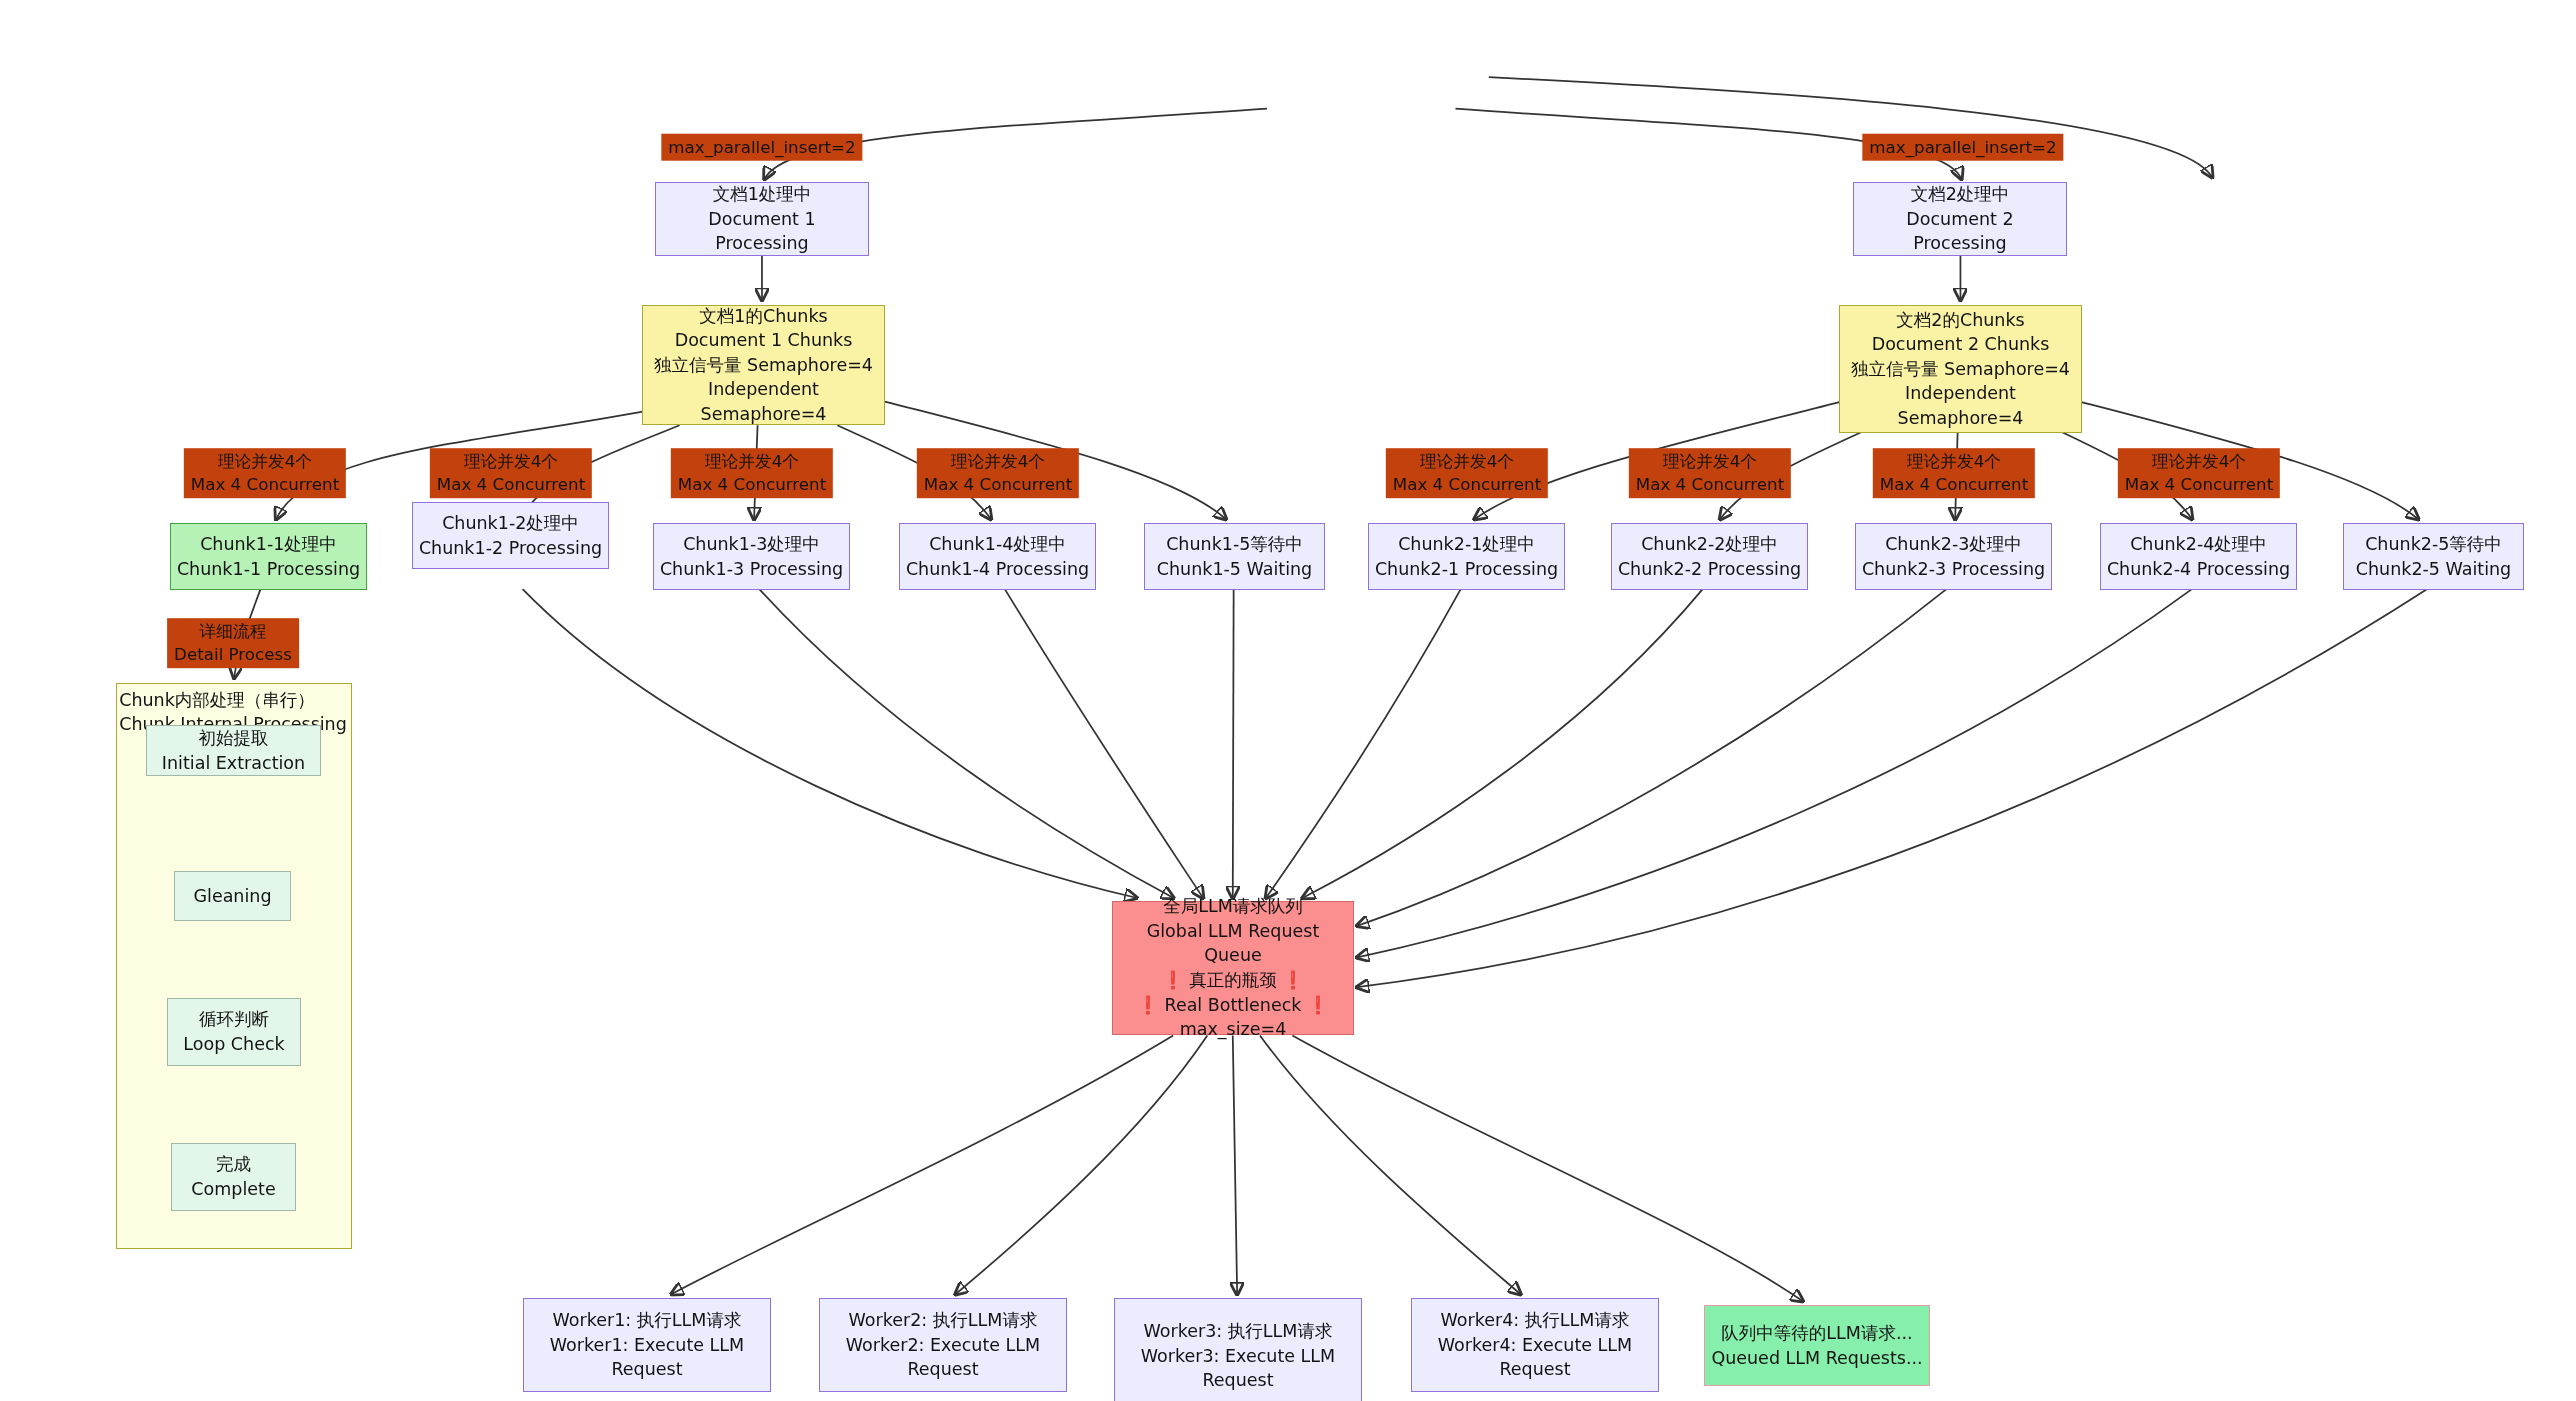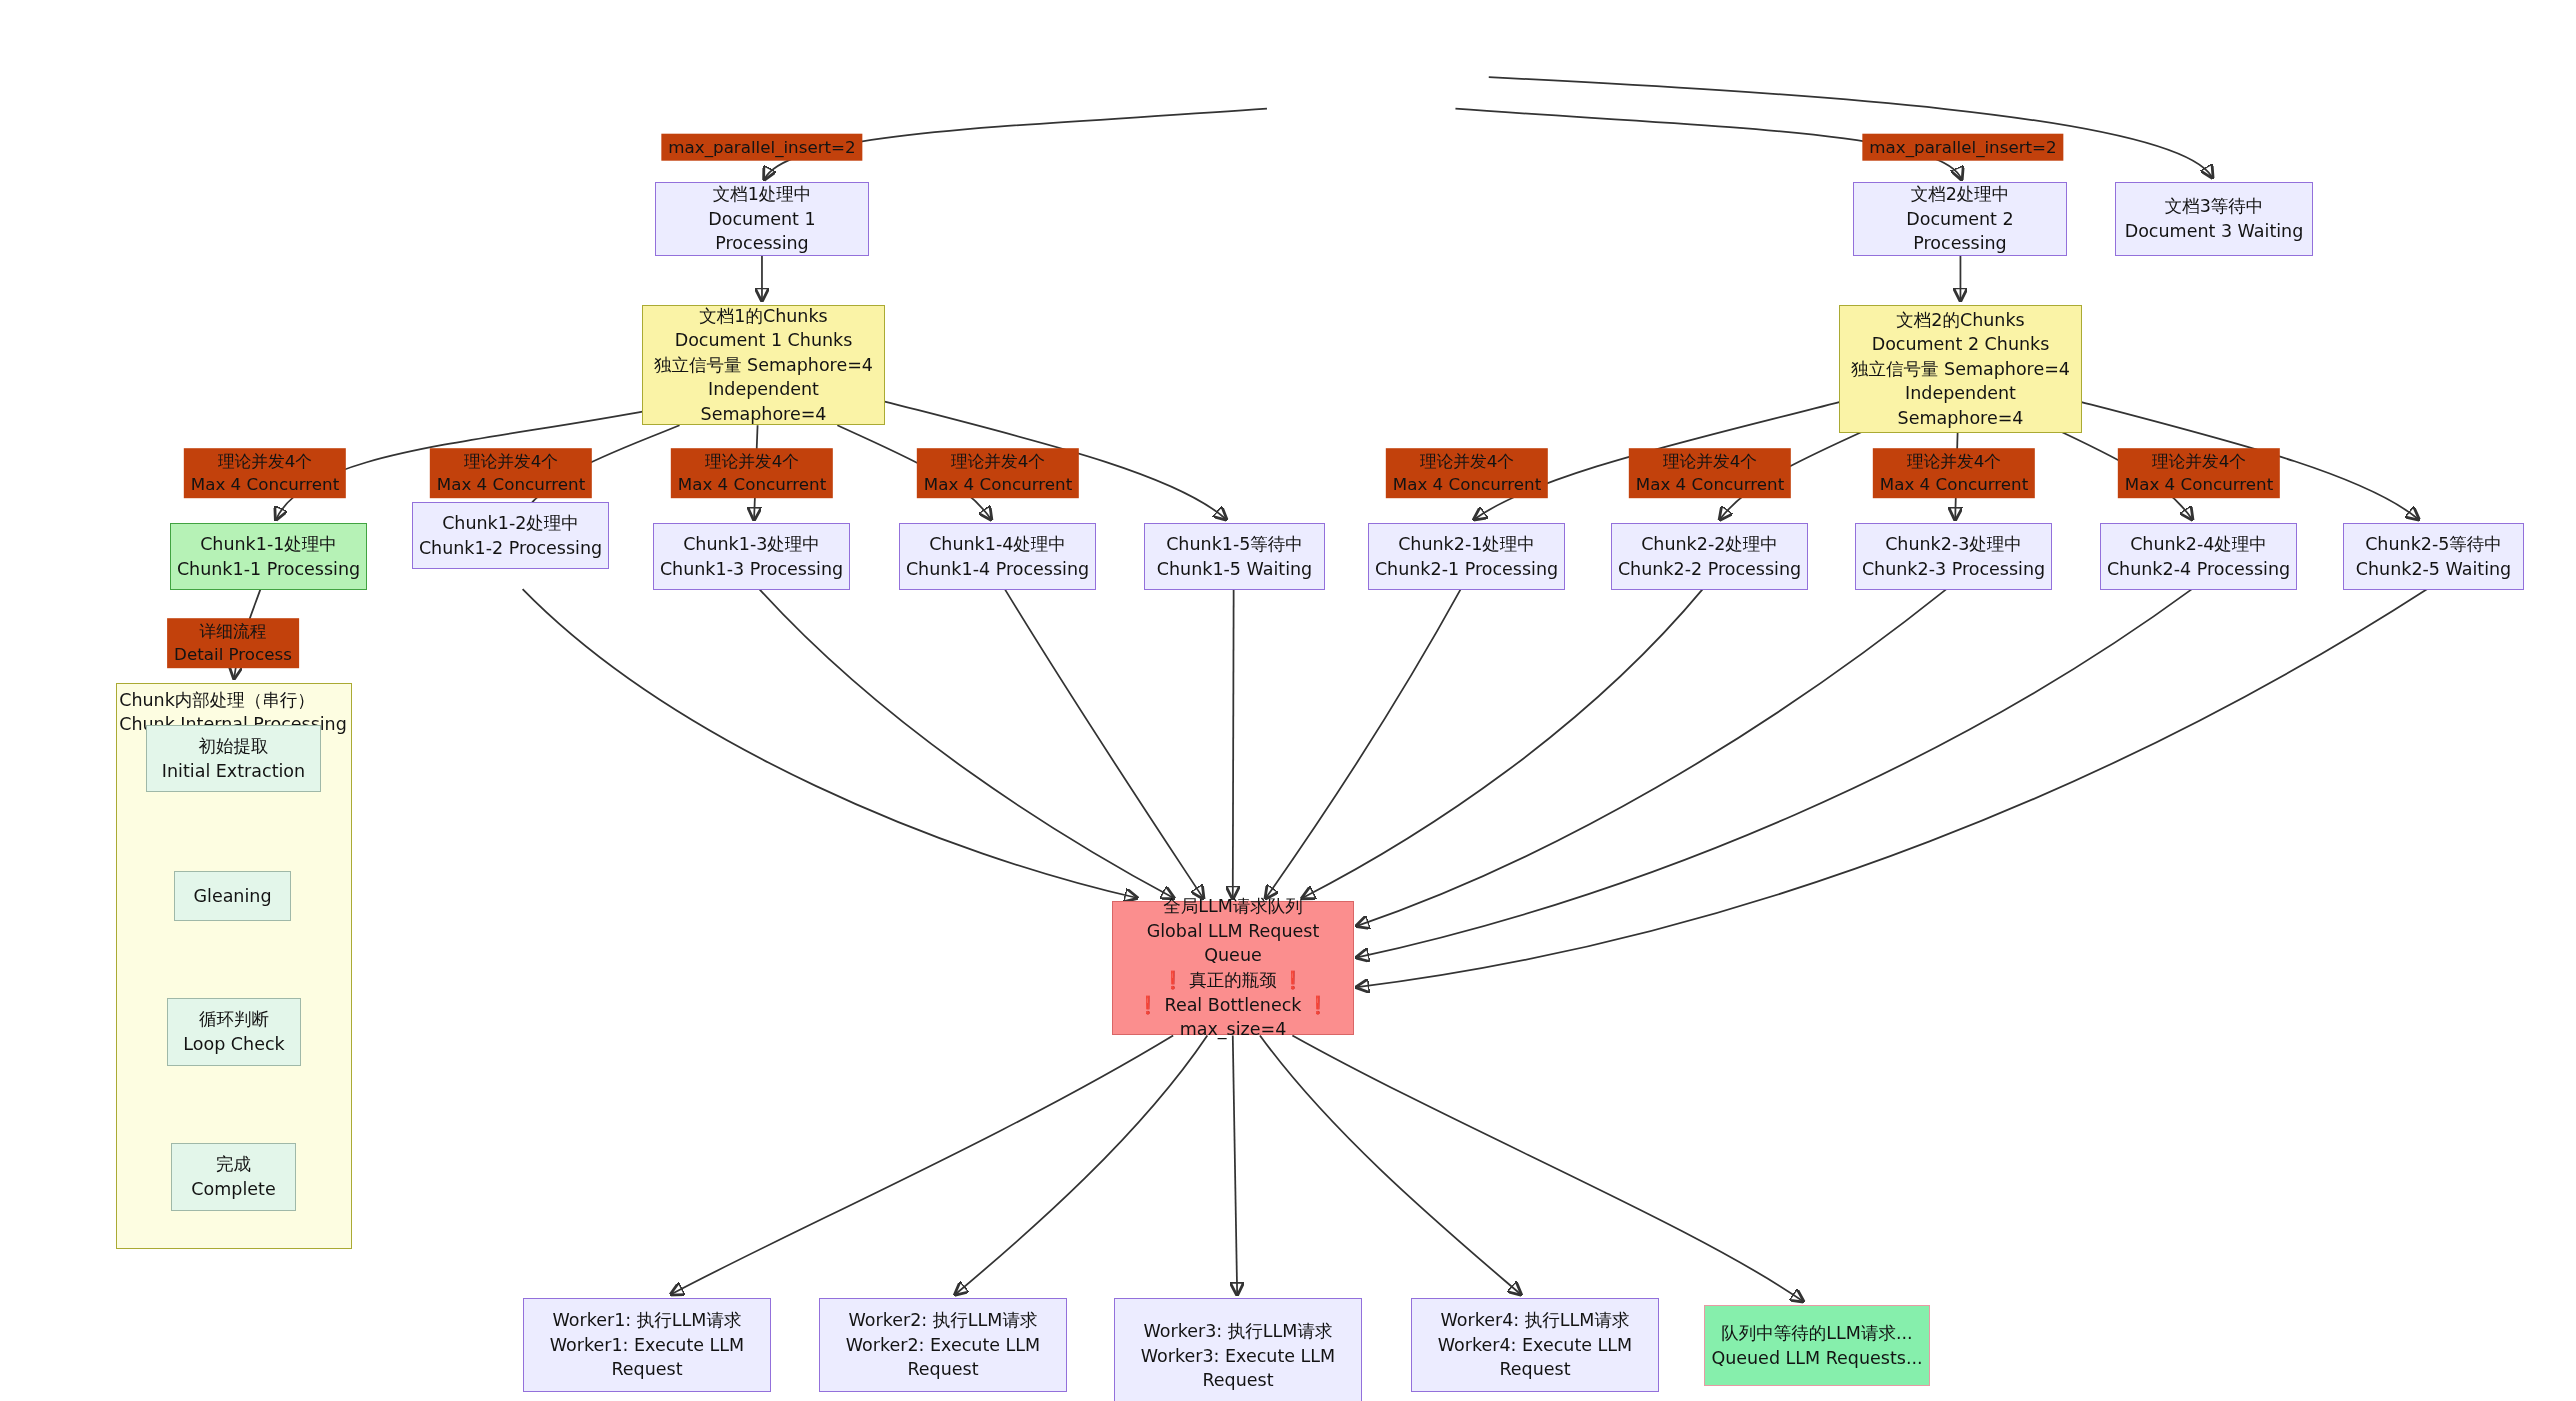--- a/index.html
+++ b/index.html
@@ -98,37 +98,36 @@
     <path d="M 1437 1181 C 1520 1295, 1648 1402, 1734 1476" marker-end="url(#arrow)"></path>
     <path d="M 1474 1181 C 1670 1290, 1932 1398, 2056 1484" marker-end="url(#arrow)"></path>
   </svg>
 
   <div class="cluster" style="left:116px;top:683px;width:236px;height:566px"></div>
   <div class="cluster-title" style="left:233px;top:712px">Chunk内部处理（串行）<br>Chunk Internal Processing</div>
 
 
   <div class="node" style="left:655px;top:182px;width:214px;height:74px">文档1处理中<br>Document 1 Processing</div>
   <div class="node" style="left:1853px;top:182px;width:214px;height:74px">文档2处理中<br>Document 2 Processing</div>
-  <div class="node" style="left:2115px;top:182px;width:198px;height:74px">文档3等待中<br>Document 3 Waiting</div>
 
   <div class="node yellow" style="left:642px;top:305px;width:243px;height:120px">文档1的Chunks<br>Document 1 Chunks<br>独立信号量 Semaphore=4<br>Independent Semaphore=4</div>
   <div class="node yellow" style="left:1839px;top:305px;width:243px;height:128px">文档2的Chunks<br>Document 2 Chunks<br>独立信号量 Semaphore=4<br>Independent Semaphore=4</div>
 
   <div class="node green" style="left:170px;top:523px;width:197px;height:67px">Chunk1-1处理中<br>Chunk1-1 Processing</div>
   <div class="node" style="left:412px;top:502px;width:197px;height:67px">Chunk1-2处理中<br>Chunk1-2 Processing</div>
   <div class="node" style="left:653px;top:523px;width:197px;height:67px">Chunk1-3处理中<br>Chunk1-3 Processing</div>
   <div class="node" style="left:899px;top:523px;width:197px;height:67px">Chunk1-4处理中<br>Chunk1-4 Processing</div>
   <div class="node" style="left:1144px;top:523px;width:181px;height:67px">Chunk1-5等待中<br>Chunk1-5 Waiting</div>
   <div class="node" style="left:1368px;top:523px;width:197px;height:67px">Chunk2-1处理中<br>Chunk2-1 Processing</div>
   <div class="node" style="left:1611px;top:523px;width:197px;height:67px">Chunk2-2处理中<br>Chunk2-2 Processing</div>
   <div class="node" style="left:1855px;top:523px;width:197px;height:67px">Chunk2-3处理中<br>Chunk2-3 Processing</div>
   <div class="node" style="left:2100px;top:523px;width:197px;height:67px">Chunk2-4处理中<br>Chunk2-4 Processing</div>
   <div class="node" style="left:2343px;top:523px;width:181px;height:67px">Chunk2-5等待中<br>Chunk2-5 Waiting</div>
 
-  <div class="node mint" style="left:146px;top:725px;width:175px;height:67px">初始提取<br>Initial Extraction</div>
+  <div class="node mint" style="left:146px;top:725px;width:175px;height:51px">初始提取<br>Initial Extraction</div>
   <div class="node mint" style="left:174px;top:871px;width:117px;height:50px">Gleaning</div>
   <div class="node mint" style="left:167px;top:998px;width:134px;height:68px">循环判断<br>Loop Check</div>
   <div class="node mint" style="left:171px;top:1143px;width:125px;height:68px">完成<br>Complete</div>
 
   <div class="node red" style="left:1112px;top:901px;width:242px;height:134px">全局LLM请求队列<br>Global LLM Request Queue<br>❗ 真正的瓶颈 ❗<br>❗ Real Bottleneck ❗<br>max_size=4</div>
 
   <div class="node" style="left:523px;top:1298px;width:248px;height:94px">Worker1: 执行LLM请求<br>Worker1: Execute LLM<br>Request</div>
   <div class="node" style="left:819px;top:1298px;width:248px;height:94px">Worker2: 执行LLM请求<br>Worker2: Execute LLM<br>Request</div>
   <div class="node" style="left:1114px;top:1298px;width:248px;height:116px">Worker3: 执行LLM请求<br>Worker3: Execute LLM<br>Request</div>
   <div class="node" style="left:1411px;top:1298px;width:248px;height:94px">Worker4: 执行LLM请求<br>Worker4: Execute LLM<br>Request</div>

